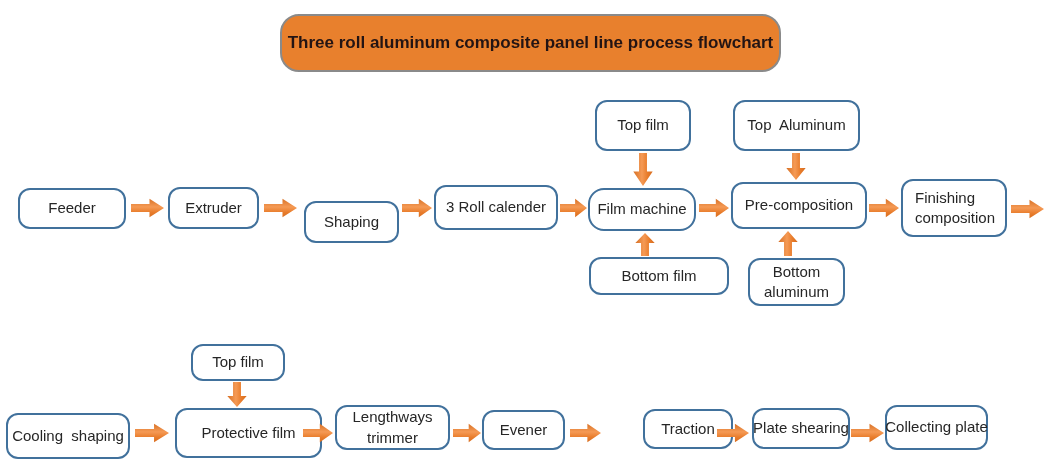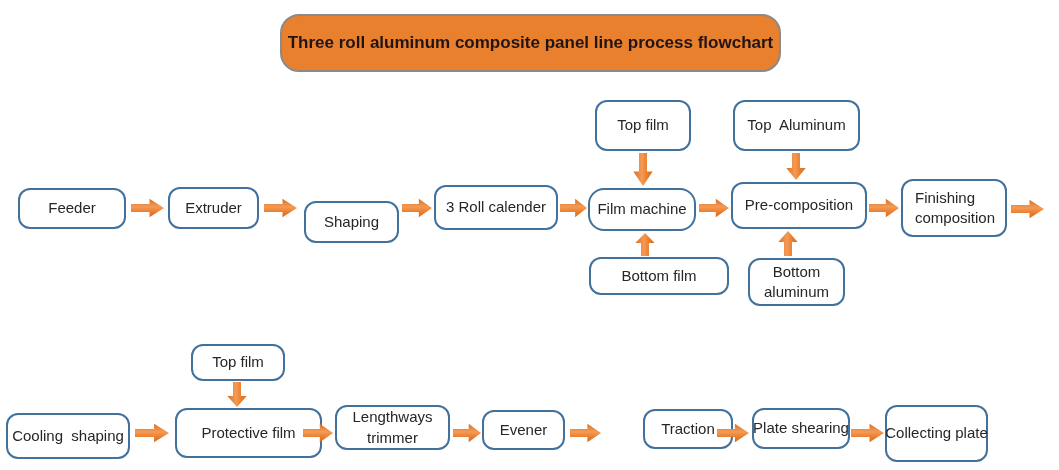--- a/index.html
+++ b/index.html
@@ -99,21 +99,21 @@
 
   <div class="node" style="left:191px;top:344px;width:94px;height:37px;">Top film</div>
   <div class="arrow down" style="left:226px;top:382px;width:22px;height:25px;"></div>
 
   <div class="node pre" style="left:6px;top:413px;width:124px;height:46px;">Cooling  shaping</div>
   <div class="node nowrap" style="left:175px;top:408px;width:147px;height:50px;">Protective film</div>
   <div class="node" style="left:335px;top:405px;width:115px;height:45px;">Lengthways trimmer</div>
   <div class="node" style="left:482px;top:410px;width:83px;height:40px;">Evener</div>
   <div class="node" style="left:623px;top:409px;width:90px;height:40px;margin-left:20px;">Traction</div>
   <div class="node nowrap" style="left:752px;top:408px;width:98px;height:41px;">Plate shearing</div>
-  <div class="node nowrap" style="left:885px;top:405px;width:103px;height:57px;">Collecting plate</div>
+  <div class="node nowrap" style="left:885px;top:405px;width:103px;height:45px;">Collecting plate</div>
 
   <div class="arrow right" style="left:135px;top:422px;width:34px;height:22px;"></div>
   <div class="arrow right" style="left:303px;top:422px;width:30px;height:22px;"></div>
   <div class="arrow right" style="left:453px;top:422px;width:28px;height:22px;"></div>
   <div class="arrow right" style="left:570px;top:422px;width:31px;height:22px;"></div>
   <div class="arrow right" style="left:717px;top:422px;width:32px;height:22px;"></div>
   <div class="arrow right" style="left:851px;top:422px;width:33px;height:22px;"></div>
 
 </div>
 

